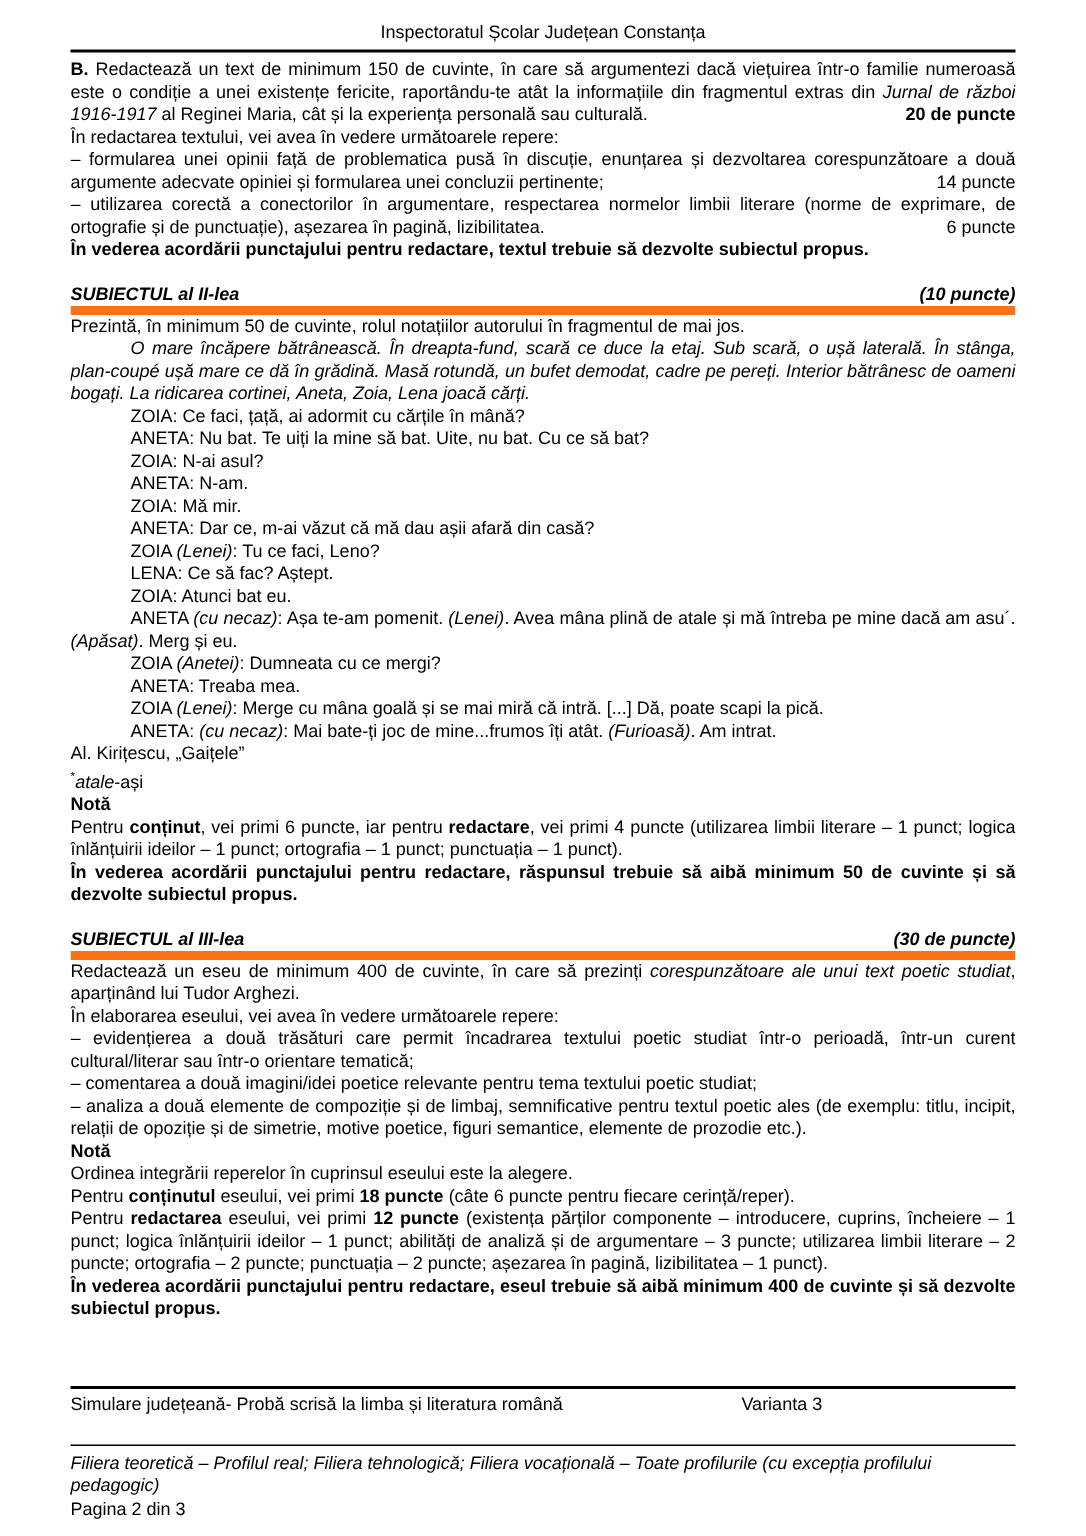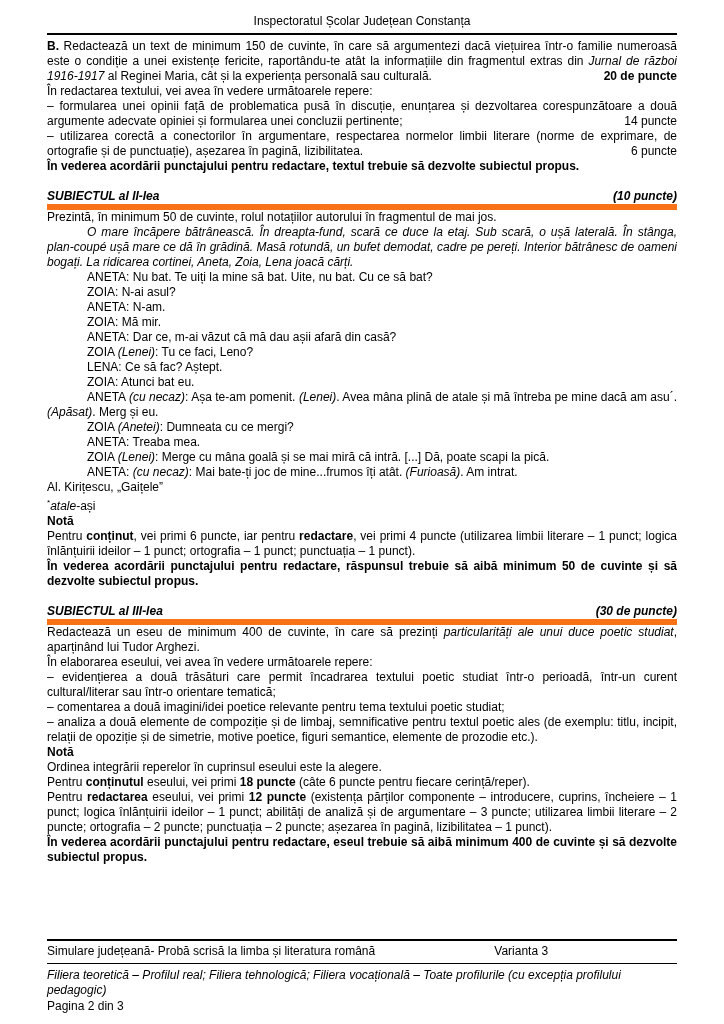--- a/index.html
+++ b/index.html
@@ -46,20 +46,21 @@
   .f1 {
     border-top: 2px solid #000;
     padding: 3px 0 4px 0;
     position: relative;
     margin-top: 4px;
   }
   .f1 .variant { position: absolute; left: 71%; top: 3px; }
   .f2 {
     border-top: 1.5px solid #000;
     padding-top: 4px;
+    margin-top: 15px;
   }
   .filiera { font-style: italic; }
   .pagina { text-align: left; margin-top: 1px; }
 </style>
 </head>
 <body>
 
 <header class="page-header">
   <div class="header-text">Inspectoratul Școlar Județean Constanța</div>
 </header>
@@ -67,40 +68,41 @@
 <main class="doc-body">
 
 <div class="blk just"><span class="b">B.</span><span> Redactează un text de minimum 150 de cuvinte, în care să argumentezi dacă viețuirea într-o familie numeroasă este o condiție a unei existențe fericite, raportându-te atât la informațiile din fragmentul extras din </span><span class="i">Jurnal de război 1916-1917</span><span> al Reginei Maria, cât și la experiența personală sau culturală. </span><span class="b fr">20 de puncte</span></div>
     <div class="blk"><span>În redactarea textului, vei avea în vedere următoarele repere:</span></div>
     <div class="blk just"><span>– formularea unei opinii față de problematica pusă în discuție, enunțarea și dezvoltarea corespunzătoare a două argumente adecvate opiniei și formularea unei concluzii pertinente;</span><span class="fr">14 puncte</span></div>
     <div class="blk just"><span>– utilizarea corectă a conectorilor în argumentare, respectarea normelor limbii literare (norme de exprimare, de ortografie și de punctuație), așezarea în pagină, lizibilitatea.</span><span class="fr">6 puncte</span></div>
     <div class="blk just"><span class="b">În vederea acordării punctajului pentru redactare, textul trebuie să dezvolte subiectul propus.</span></div>
     <div class="blk hrow mt"><span class="b">SUBIECTUL al II-lea</span><span class="b fr">(10 puncte)</span></div>
     <div class="blk"><span>Prezintă, în minimum 50 de cuvinte, rolul notațiilor autorului în fragmentul de mai jos.</span></div>
     <div class="blk just ind"><span class="i">O mare încăpere bătrânească. În dreapta-fund, scară ce duce la etaj. Sub scară, o ușă laterală. În stânga, plan-coupé ușă mare ce dă în grădină. Masă rotundă, un bufet demodat, cadre pe pereți. Interior bătrânesc de oameni bogați. La ridicarea cortinei, Aneta, Zoia, Lena joacă cărți.</span></div>
+    <div class="blk ind"><span>ZOIA: Ce faci, țață, ai adormit cu cărțile în mână?</span></div>
     <div class="blk ind"><span>ANETA: Nu bat. Te uiți la mine să bat. Uite, nu bat. Cu ce să bat?</span></div>
     <div class="blk ind"><span>ZOIA: N-ai asul?</span></div>
     <div class="blk ind"><span>ANETA: N-am.</span></div>
     <div class="blk ind"><span>ZOIA: Mă mir.</span></div>
     <div class="blk ind"><span>ANETA: Dar ce, m-ai văzut că mă dau așii afară din casă?</span></div>
     <div class="blk ind"><span>ZOIA </span><span class="i">(Lenei)</span><span>: Tu ce faci, Leno?</span></div>
     <div class="blk ind"><span>LENA: Ce să fac? Aștept.</span></div>
     <div class="blk ind"><span>ZOIA: Atunci bat eu.</span></div>
     <div class="blk ind just"><span>ANETA </span><span class="i">(cu necaz)</span><span>: Așa te-am pomenit. </span><span class="i">(Lenei)</span><span>. Avea mâna plină de atale și mă întreba pe mine dacă am asu´. </span><span class="i">(Apăsat)</span><span>. Merg și eu.</span></div>
     <div class="blk ind"><span>ZOIA </span><span class="i">(Anetei)</span><span>: Dumneata cu ce mergi?</span></div>
     <div class="blk ind"><span>ANETA: Treaba mea.</span></div>
     <div class="blk ind"><span>ZOIA </span><span class="i">(Lenei)</span><span>: Merge cu mâna goală și se mai miră că intră. [...] Dă, poate scapi la pică.</span></div>
     <div class="blk ind"><span>ANETA: </span><span class="i">(cu necaz)</span><span>: Mai bate-ți joc de mine...frumos îți atât. </span><span class="i">(Furioasă)</span><span>. Am intrat.</span></div>
     <div class="blk right"><span>Al. Kirițescu, „Gaițele”</span></div>
     <div class="blk"><span class="sup">*</span><span class="i">atale</span><span>-ași</span></div>
     <div class="blk"><span class="b">Notă</span></div>
     <div class="blk just"><span>Pentru </span><span class="b">conținut</span><span>, vei primi 6 puncte, iar pentru </span><span class="b">redactare</span><span>, vei primi 4 puncte (utilizarea limbii literare – 1 punct; logica înlănțuirii ideilor – 1 punct; ortografia – 1 punct; punctuația – 1 punct).</span></div>
     <div class="blk just"><span class="b">În vederea acordării punctajului pentru redactare, răspunsul trebuie să aibă minimum 50 de cuvinte și să dezvolte subiectul propus.</span></div>
     <div class="blk hrow mt"><span class="b">SUBIECTUL al III-lea</span><span class="b fr">(30 de puncte)</span></div>
-    <div class="blk just"><span>Redactează un eseu de minimum 400 de cuvinte, în care să prezinți </span><span class="i">particularități ale unui duce poetic studiat</span><span>, aparținând lui Tudor Arghezi.</span></div>
+    <div class="blk just"><span>Redactează un eseu de minimum 400 de cuvinte, în care să prezinți </span><span class="i">corespunzătoare ale unui text poetic studiat</span><span>, aparținând lui Tudor Arghezi.</span></div>
     <div class="blk"><span>În elaborarea eseului, vei avea în vedere următoarele repere:</span></div>
     <div class="blk just"><span>– evidențierea a două trăsături care permit încadrarea textului poetic studiat într-o perioadă, într-un curent cultural/literar sau într-o orientare tematică;</span></div>
     <div class="blk just"><span>– comentarea a două imagini/idei poetice relevante pentru tema textului poetic studiat;</span></div>
     <div class="blk just"><span>– analiza a două elemente de compoziție și de limbaj, semnificative pentru textul poetic ales (de exemplu: titlu, incipit, relații de opoziție și de simetrie, motive poetice, figuri semantice, elemente de prozodie etc.).</span></div>
     <div class="blk"><span class="b">Notă</span></div>
     <div class="blk"><span>Ordinea integrării reperelor în cuprinsul eseului este la alegere.</span></div>
     <div class="blk"><span>Pentru </span><span class="b">conținutul</span><span> eseului, vei primi </span><span class="b">18 puncte</span><span> (câte 6 puncte pentru fiecare cerință/reper).</span></div>
     <div class="blk just"><span>Pentru </span><span class="b">redactarea</span><span> eseului, vei primi </span><span class="b">12 puncte</span><span> (existența părților componente – introducere, cuprins, încheiere – 1 punct; logica înlănțuirii ideilor – 1 punct; abilități de analiză și de argumentare – 3 puncte; utilizarea limbii literare – 2 puncte; ortografia – 2 puncte; punctuația – 2 puncte; așezarea în pagină, lizibilitatea – 1 punct).</span></div>
     <div class="blk just"><span class="b">În vederea acordării punctajului pentru redactare, eseul trebuie să aibă minimum 400 de cuvinte și să dezvolte subiectul propus.</span></div>
   </main>

